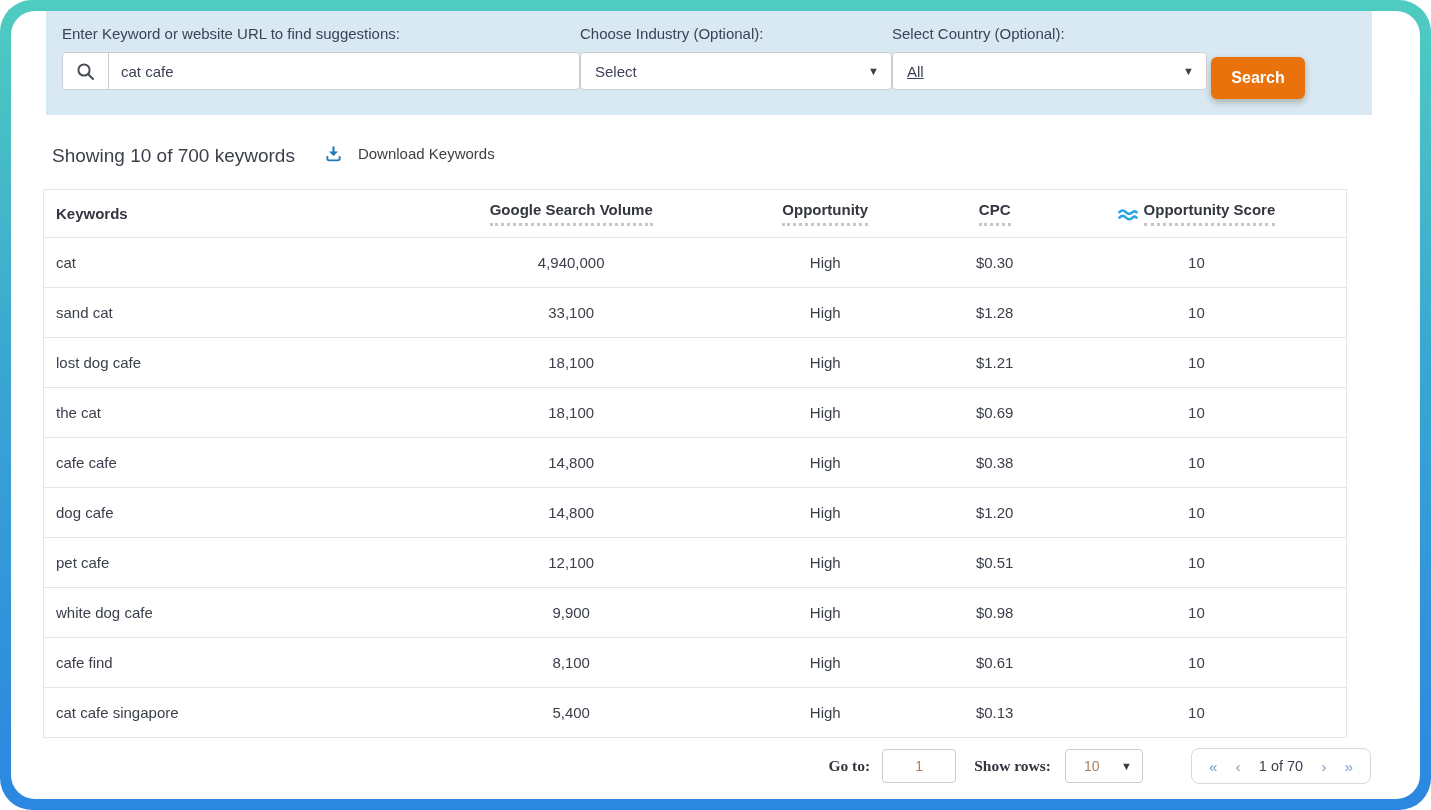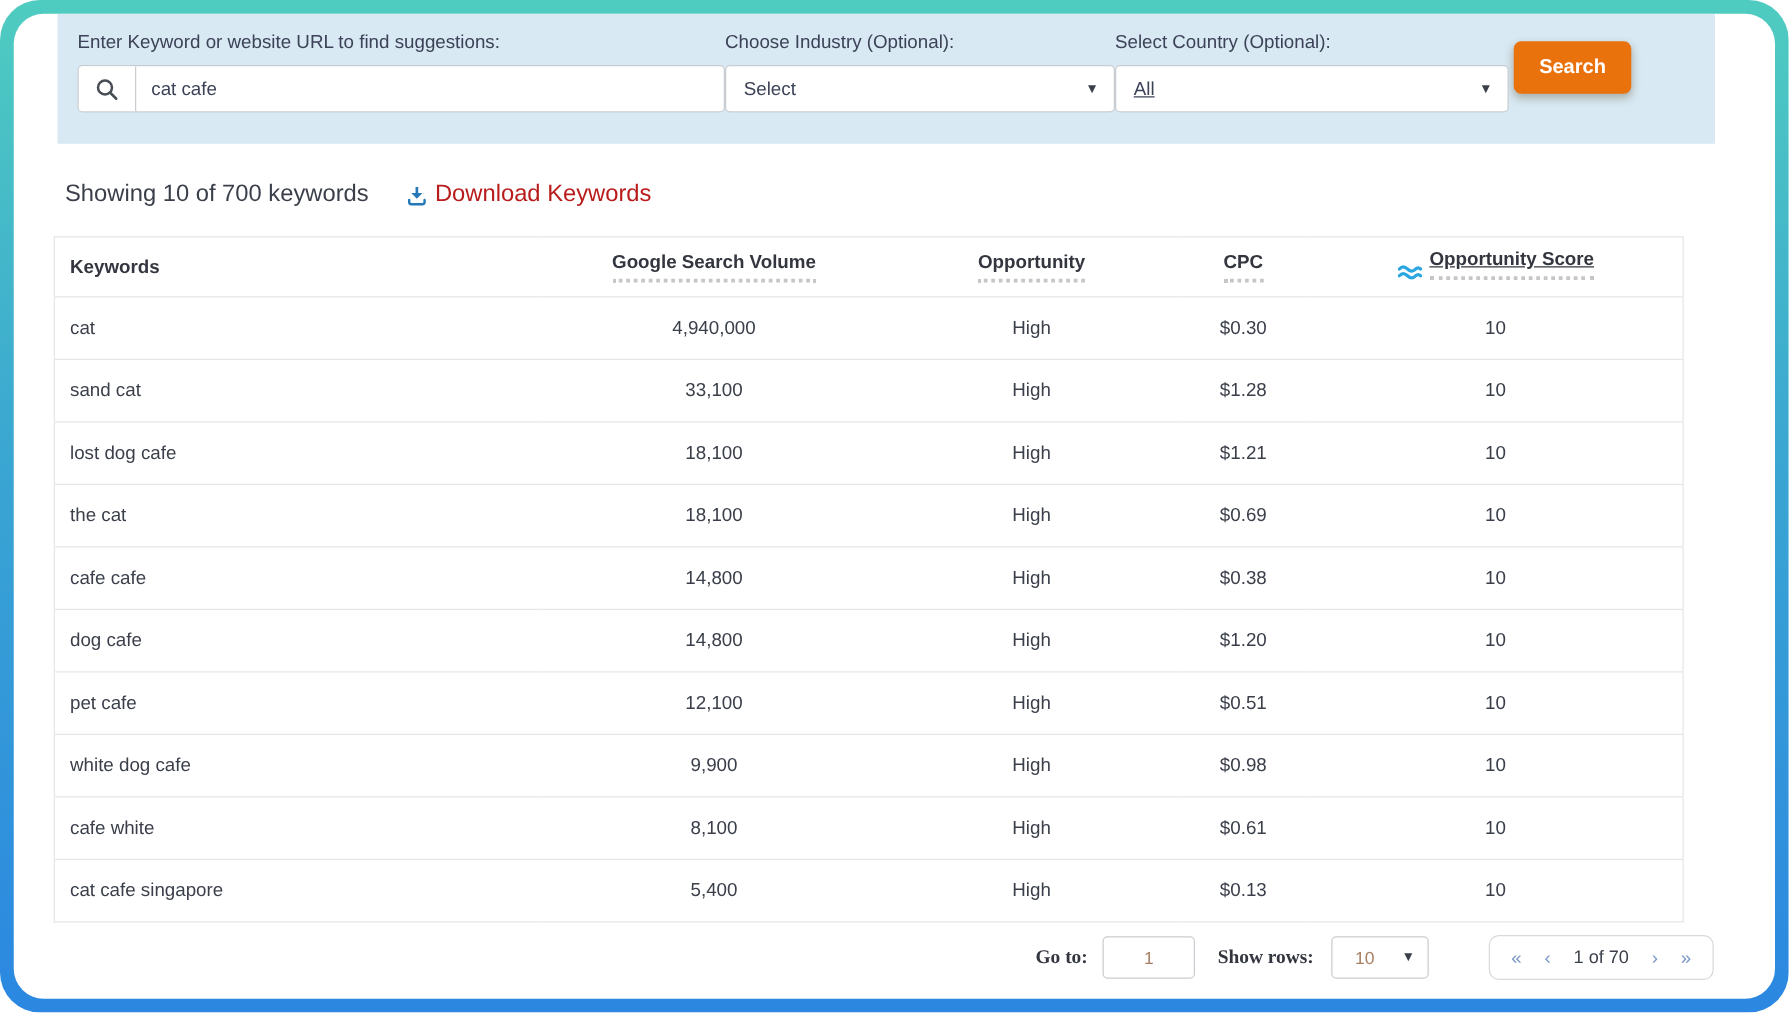--- a/index.html
+++ b/index.html
@@ -38,48 +38,48 @@
     height: 38px; display: flex; align-items: center; padding: 0 30px 0 14px;
     font-size: 15px; color: #3c4257; cursor: pointer;
   }
   .select-industry { width: 312px; text-align: center; }
   .select-country { width: 315px; text-decoration: underline; }
   .select-caret {
     position: absolute; right: 12px; top: 50%; transform: translateY(-50%);
     font-size: 11px; color: #3a3f4a;
   }
   .search-btn {
-    align-self: flex-start; margin-top: 8px; margin-left: 4px;
+    align-self: flex-start; margin-top: 32px; margin-left: 4px;
     background: #ea720d; color: #ffffff; border: none; border-radius: 6px;
     height: 42px; width: 94px; font-size: 16px; font-weight: bold; cursor: pointer;
     box-shadow: 0 3px 7px rgba(80, 60, 20, 0.35);
     font-family: "Liberation Sans", sans-serif;
   }
 
   
   .results-bar { margin: 30px 48px 0 41px; display: flex; align-items: flex-start; gap: 30px; }
   .showing-text { font-size: 19px; color: #3a3f4a; }
   .download-link {
-    display: flex; align-items: center; gap: 6px; color: #b91c1c; font-size: 19px;
+    display: flex; align-items: center; gap: 16px; color: #404040; font-size: 15px;
     cursor: pointer; text-decoration: none;
   }
 
   
   .table-wrap { margin: 22px 73px 0 32px; }
   table { width: 100%; border-collapse: collapse; border: 1px solid #e6e6e6; }
   thead tr { height: 48px; }
   tbody tr { height: 50px; border-top: 1px solid #e6e6e6; }
   th { font-size: 15px; font-weight: bold; color: #33363f; text-align: center; vertical-align: middle; }
   th.col-keywords { text-align: left; padding-left: 12px; }
   td { font-size: 15px; color: #3a3f4a; text-align: center; vertical-align: middle; }
   td.cell-keyword { text-align: left; padding-left: 12px; }
   .th-label-sortable {
     display: inline-block; border-bottom: 3px dotted #c6c6c6; padding-bottom: 5px; cursor: pointer;
   }
-  .th-flex { display: inline-flex; align-items: flex-end; gap: 6px; text-decoration: underline; }
+  .th-flex { display: inline-flex; align-items: center; gap: 6px; }
   .wave-icon { margin-top: 2px; }
 
   
   .pagination-row {
     margin: 10px 49px 0 32px; display: flex; align-items: center;
     justify-content: flex-end; gap: 0;
   }
   .pg-label { font-size: 15.5px; font-weight: bold; color: #33363f; font-family: Liberation Serif, serif; }
   .goto-input {
     width: 74px; height: 34px; border: 1px solid #c9cdd1; border-radius: 4px;
@@ -239,21 +239,21 @@
         <td>10</td>
       </tr>
             <tr>
         <td class="cell-keyword">white dog cafe</td>
         <td>9,900</td>
         <td>High</td>
         <td>$0.98</td>
         <td>10</td>
       </tr>
             <tr>
-        <td class="cell-keyword">cafe white</td>
+        <td class="cell-keyword">cafe find</td>
         <td>8,100</td>
         <td>High</td>
         <td>$0.61</td>
         <td>10</td>
       </tr>
             <tr>
         <td class="cell-keyword">cat cafe singapore</td>
         <td>5,400</td>
         <td>High</td>
         <td>$0.13</td>

